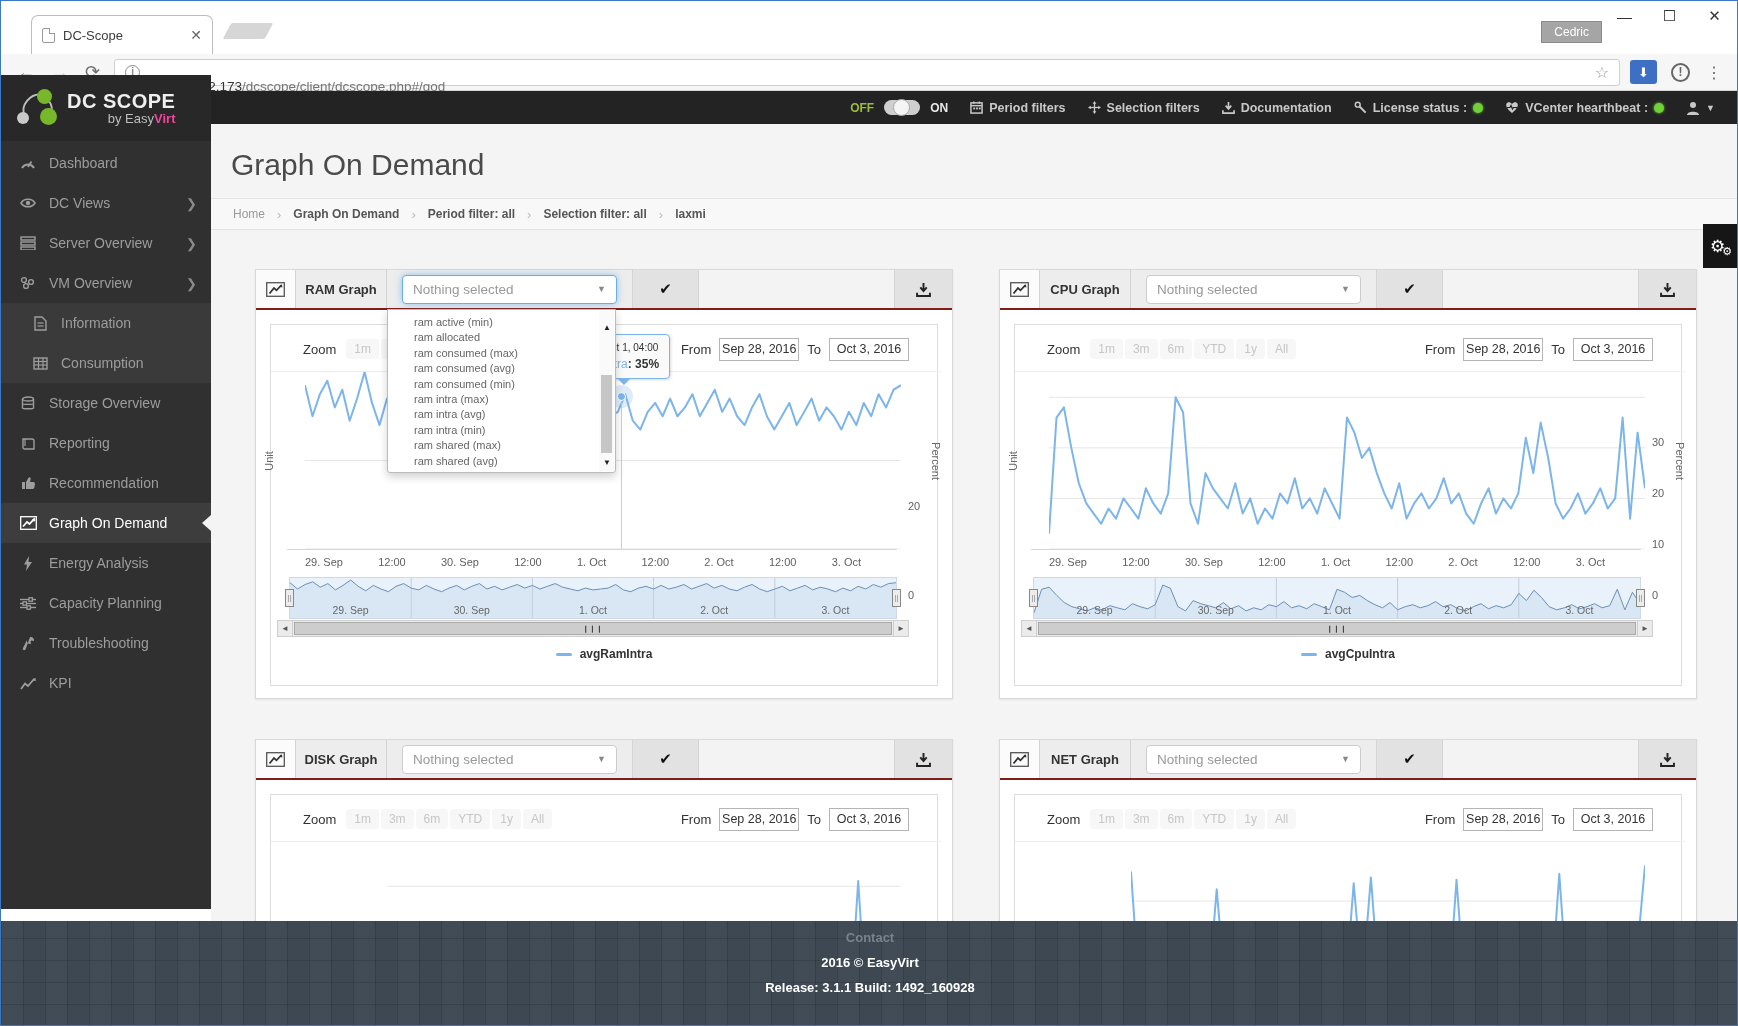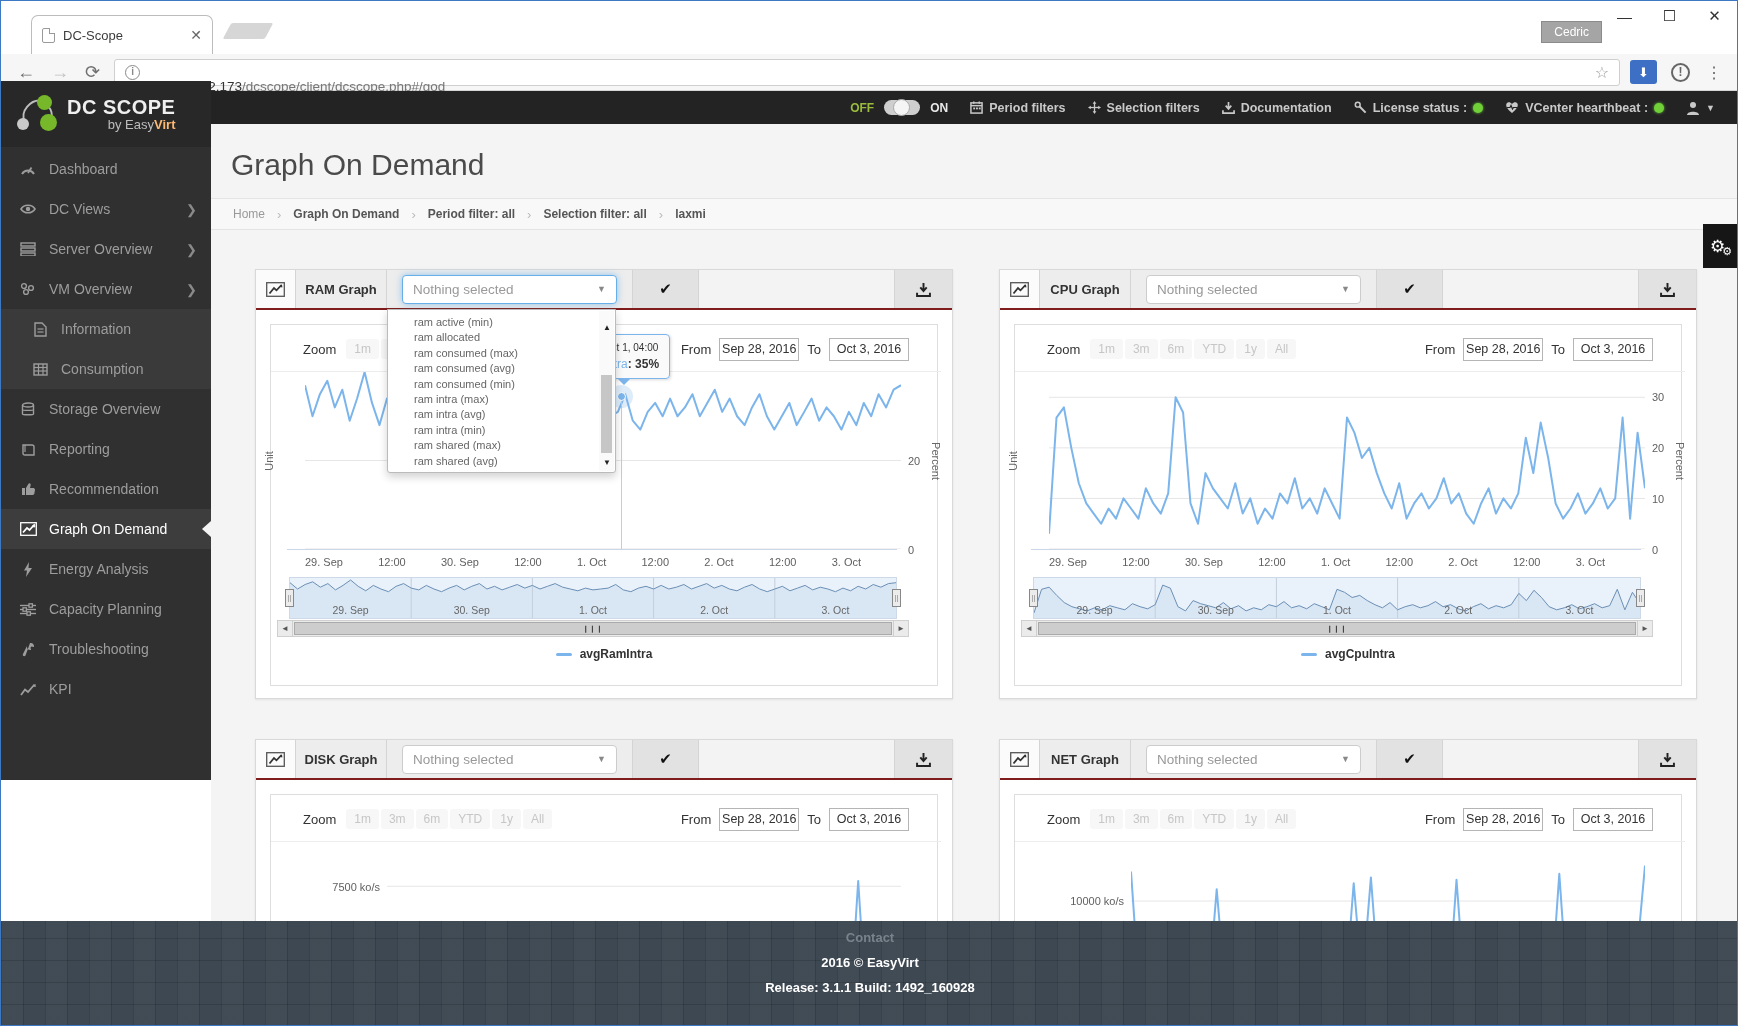--- a/index.html
+++ b/index.html
@@ -37,31 +37,31 @@
   .appbar .item { color:#c9c9c9; font-size:12.5px; font-weight:bold; display:flex; align-items:center; gap:6px; }
   .appbar svg { display:block; }
   .off { color:#9bbb3c; font-size:12px; font-weight:bold; }
   .on { color:#e8e8e8; font-size:12px; font-weight:bold; }
   .toggle { width:36px; height:15px; border-radius:8px; background:#cfcfcf; position:relative; margin:0 4px; }
   .toggle .knob { position:absolute; left:9px; top:-1px; width:17px; height:17px; border-radius:50%; background:#f5f5f5; border:1px solid #aaa; }
   .dot-green { width:10px; height:10px; border-radius:50%; background:#6fd038; display:inline-block; box-shadow:0 0 3px #6fd038; }
   .caret-down { color:#c9c9c9; font-size:9px; }
 
   
-  .sidebar { position:absolute; left:0; top:80px; width:210px; height:699px; background:#303030; }
+  .sidebar { position:absolute; left:0; top:74px; width:210px; height:834px; background:#303030; }
   .logo { height:66px; background:#282828; display:flex; align-items:center; padding-left:14px; gap:8px; }
   .logo-mark { width:44px; height:40px; position:relative; flex:0 0 auto;}
   .logo-mark i { position:absolute; border-radius:50%; }
   .lm1 { width:15px; height:15px; background:#76b82a; left:22px; top:1px; }
   .lm2 { width:17px; height:17px; background:#76b82a; left:25px; top:20px; }
   .lm3 { width:12px; height:12px; background:#c9c9c9; left:2px; top:24px; }
   .logo-mark svg { position:absolute; left:0; top:0; }
   .logo-txt .t1 { color:#efefef; font-size:20px; font-weight:bold; letter-spacing:0.5px; }
   .logo-txt .t2 { color:#bdbdbd; font-size:13px; text-align:right; margin-top:-2px;}
-  .logo-txt .t2 b { color:#fdba74; }
+  .logo-txt .t2 b { color:#ec4899; }
   .menu { padding-top:2px; }
   .side-item { height:40px; display:flex; align-items:center; padding-left:18px; gap:12px; color:#9d9d9d; font-size:14px; position:relative; }
   .side-item .chev { position:absolute; right:14px; font-size:13px; color:#8a8a8a; }
   .side-item.sub { background:#3a3a3a; padding-left:30px; }
   .side-item.active { background:#3d3d3d; color:#fff; }
   .side-item.active .si-icon svg * { stroke:#fff; }
   .side-item.active:after { content:""; position:absolute; right:0; top:50%; margin-top:-8px;
       border-top:8px solid transparent; border-bottom:8px solid transparent; border-right:9px solid #f4f4f4; }
   .si-icon { width:18px; display:flex; justify-content:center; flex:0 0 auto; }
 
@@ -100,21 +100,21 @@
   .zoom-btn { display:inline-block; background:#f7f7f7; color:#c6c6c6; font-size:12px; padding:3px 8px; border-radius:3px; margin-right:2px; }
   .range-right { margin-left:auto; display:flex; align-items:center; gap:8px; font-size:13px; color:#333; }
   .range-right input { width:80px; height:23px; border:1px solid #b5b5b5; font-size:12.5px; text-align:center; color:#333; font-family:"Liberation Sans",sans-serif; background:#fff;}
 
   .plot-wrap { position:relative; height:178px; margin-top:8px; width:670px; border-top:1px solid #ededed;}
   .plot-area { position:absolute; top:0; bottom:0; }
   .plot-svg, .nav-svg { width:100%; height:100%; display:block; }
   .axis-title { position:absolute; font-size:11px; color:#666; top:50%; }
   .axis-title.left  { left:-12px;  transform:translateY(-50%) rotate(-90deg); }
   .axis-title.right { right:-14px; transform:translateY(-50%) rotate(90deg); }
-  .ytick { position:absolute; font-size:11px; color:#606060; white-space:nowrap; }
+  .ytick { position:absolute; font-size:11px; color:#606060; white-space:nowrap;margin-top:45px; }
   .xlabels { display:flex; justify-content:space-between; padding:6px 36px 0 18px; font-size:11px; color:#606060; height:24px; border-top:1px solid #ccd6eb; margin:0 40px 0 16px;}
   .navigator { position:relative; height:42px; margin:4px 40px 0 18px; background:#e9f1fa; border:1px solid #cdd9e7; }
   .nav-labels span { position:absolute; bottom:2px; transform:translateX(-50%); font-size:10.5px; color:#666; }
   .nav-handle { position:absolute; top:50%; margin-top:-9px; width:9px; height:18px; background:#ececec; border:1px solid #888; z-index:2;}
   .nav-handle:before { content:"||"; font-size:8px; color:#888; display:block; text-align:center; line-height:16px; letter-spacing:0;}
   .nav-handle.left { left:-5px; } .nav-handle.right { right:-5px; }
   .hscroll { height:17px; margin:1px 28px 0 6px; display:flex; align-items:stretch; }
   .hs-arrow { width:16px; background:#ebebeb; border:1px solid #cfcfcf; color:#555; font-size:8px; display:flex; align-items:center; justify-content:center; }
   .hs-track { flex:1; background:#ebebeb; border-top:1px solid #cfcfcf; border-bottom:1px solid #cfcfcf; position:relative; }
   .hs-thumb { position:absolute; inset:1px; background:#cdcdcd; border:1px solid #aaa; display:flex; align-items:center; justify-content:center; }

